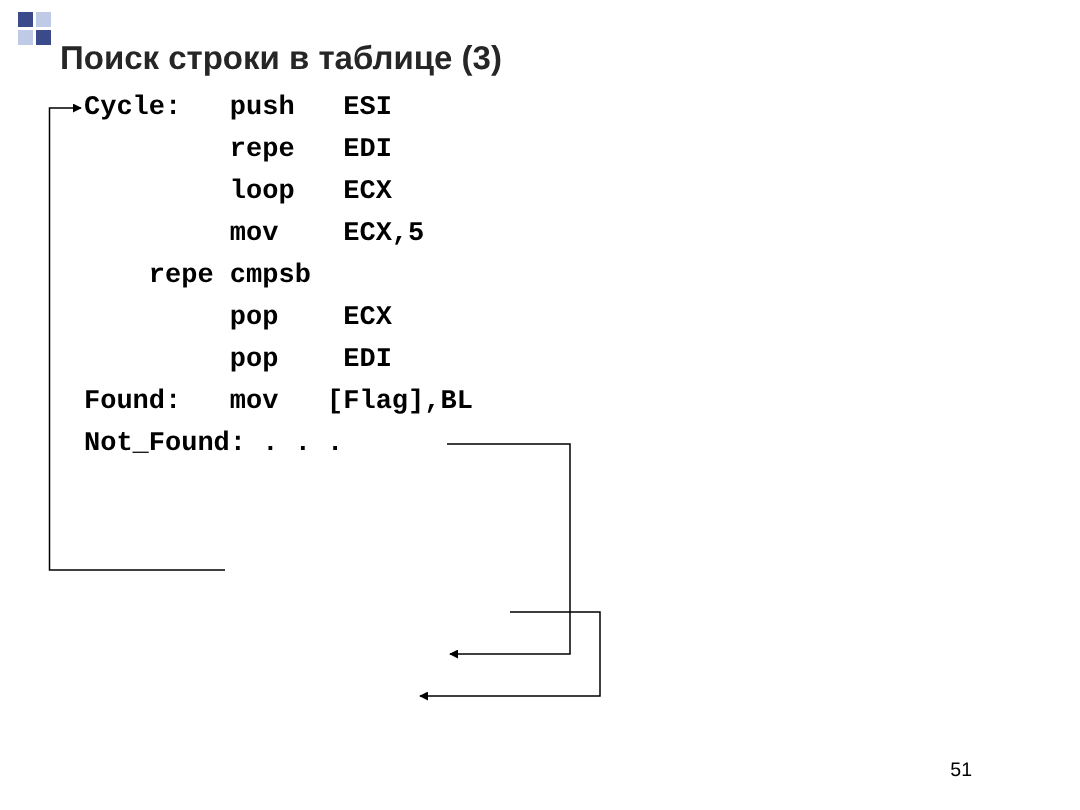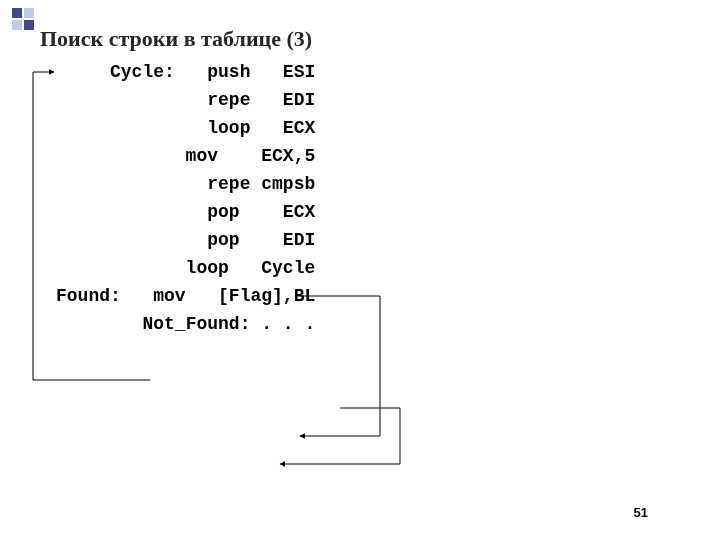--- a/index.html
+++ b/index.html
@@ -20,40 +20,38 @@
     height: 24px;
   }
   .logo svg { width: 24px; height: 24px; }
   .title {
     position: absolute;
     top: 26px;
     left: 40px;
     font-size: 22px;
     font-weight: bold;
     color: #262626;
-    font-family: Liberation Serif, serif;
   }
   .code {
     position: absolute;
     top: 58px;
     left: 56px;
     font-family: "Courier New", Courier, monospace;
     font-size: 18px;
     line-height: 28px;
     color: #000;
     font-weight: bold;
-    text-align: right;
   }
   .code .row { white-space: pre; height: 28px; }
   .pagenum {
     position: absolute;
     right: 72px;
     bottom: 20px;
     font-size: 13px;
-    font-weight: bold;
+    font-weight: normal;
     color: #000;
     font-family: Arial, Helvetica, sans-serif;
     padding-left: 18px;
   }
   .flowlines { position: absolute; top: 0; left: 0; pointer-events: none; }
 </style>
 </head>
 <body>
 
 <div class="logo">
@@ -68,21 +66,20 @@
 <div class="title">Поиск строки в таблице (3)</div>
 
 <div class="code">
   <div class="row">Cycle:   push   ESI</div>
   <div class="row">         repe   EDI</div>
   <div class="row">         loop   ECX</div>
   <div class="row">         mov    ECX,5</div>
   <div class="row">    repe cmpsb</div>
   <div class="row">         pop    ECX</div>
   <div class="row">         pop    EDI</div>
-  <div class="row">         loop   Cycle</div>
   <div class="row">Found:   mov   [Flag],BL</div>
   <div class="row">Not_Found: . . .</div>
 </div>
 
 <svg class="flowlines" width="720" height="540">
   <defs>
     <marker id="arr" viewBox="0 0 10 10" refX="9" refY="5" markerWidth="6" markerHeight="6" orient="auto-start-reverse">
       <path d="M 0 0 L 10 5 L 0 10 z" fill="#000"></path>
     </marker>
   </defs>

